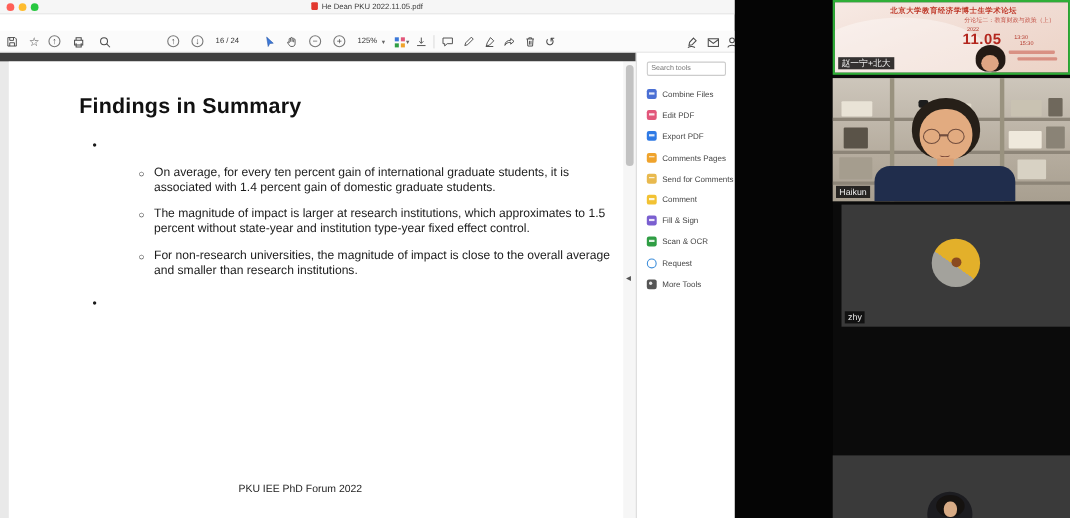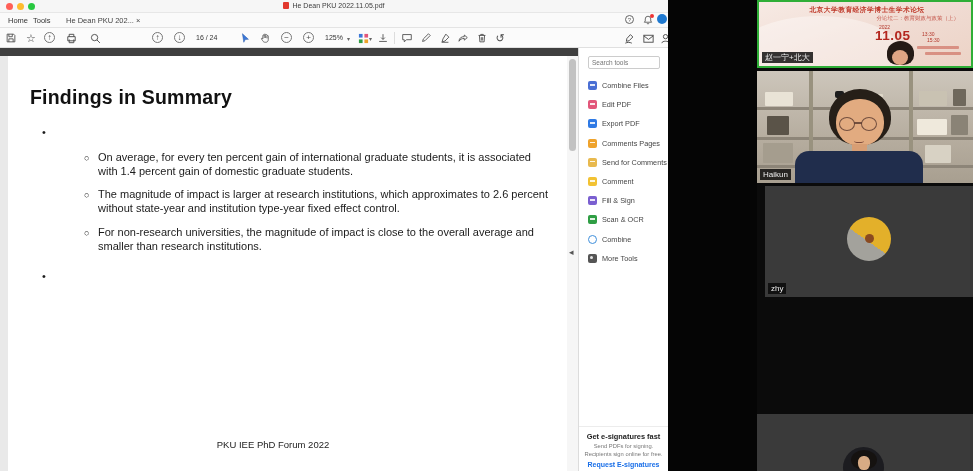--- a/index.html
+++ b/index.html
@@ -32,21 +32,21 @@
   .vsep { position:absolute; top:4px; width:1px; height:12px; background:#ddd; }
 
   .docstrip { position:absolute; left:0; top:48px; width:578px; height:8px; background:#3f3f3f; }
   .docbg { position:absolute; left:0; top:56px; width:578px; height:415px; background:#e9e9e9; }
   .page { position:absolute; left:8px; top:56px; width:559px; height:415px; background:#fff; }
   .vscroll { position:absolute; left:567px; top:56px; width:11px; height:415px; background:#f6f6f6; }
   .vthumb { position:absolute; left:2px; top:3px; width:7px; height:92px; background:#c2c2c2; border-radius:4px; }
   .collapse { position:absolute; left:569px; top:247px; font-size:9px; color:#555; }
 
   
-  .slide { position:absolute; inset:0; color:#111; }
+  .slide { position:absolute; inset:0; color:#111;padding-left:42px; }
   .slide h1 { margin:30px 0 0 22px; font-size:19.5px; letter-spacing:.2px; }
   .bullets { margin:17px 0 0 34px; font-size:11px; line-height:13.8px; color:#1b1b1b; }
   .brow { display:flex; margin-bottom:11px; }
   .brow .mk { width:14px; flex:0 0 14px; }
   .brow.l1 .txt { width:468px; }
   .brow.l2 { margin-left:42px; margin-bottom:10px; }
   .brow.l2 .mk { font-size:9px; padding-top:1px; }
   .brow.l2 .txt { width:452px; }
   .brow.gap { margin-top:16px; }
   .footer { position:absolute; bottom:21px; left:0; width:530px; text-align:center; font-size:9.5px; color:#222; }
@@ -126,33 +126,20 @@
 
 <div id="acrobat">
 
   <div class="titlebar">
     <span class="tl r"></span>
     <span class="tl y"></span>
     <span class="tl g"></span>
     <div class="win-title"><span class="pdf-glyph"></span><span>He Dean PKU 2022.11.05.pdf</span></div>
   </div>
 
-  <div class="menurow">
-    <span class="mi" style="left:8px">Home</span>
-    <span class="mi" style="left:33px">Tools</span>
-    <span class="doc-tab"><span>He Dean PKU 202...</span> <span>×</span></span>
-    <span class="help-c">?</span>
-    <span class="bell">
-      <svg class="ic" width="12" height="12" viewBox="0 0 14 14">
-          <path d="M7 2.6a3.2 3.2 0 0 0-3.2 3.2v2.4L2.7 9.6h8.6L10.2 8.2V5.8A3.2 3.2 0 0 0 7 2.6z M6 10.6a1 1 0 0 0 2 0" fill="none" stroke="#555" stroke-width="1"></path>
-        </svg>
-      <span class="dot"></span>
-    </span>
-    <span class="acct"></span>
-  </div>
 
   <div class="toolrow">
     <span class="ti" style="left:4px">
       <svg class="ic" width="12" height="12" viewBox="0 0 14 14">
           <path d="M2.5 2.5h7.5l1.5 1.5v7.5h-9z M4.5 2.5v3h4v-3 M4.5 11.5v-3.5h5v3.5" fill="none" stroke="#4a4a4a" stroke-width="1"></path>
         </svg>
       </span>
     <span class="ti" style="left:24px;font-size:11px">☆</span>
     <span class="ti circ" style="left:44px">↑</span>
     <span class="ti" style="left:64px">
@@ -258,21 +245,21 @@
       <div class="bullets">
         <div class="brow l1">
           <span class="mk">•</span>
         </div>
         <div class="brow l2">
           <span class="mk">○</span>
           <span class="txt">On average, for every ten percent gain of international graduate students, it is associated with 1.4 percent gain of domestic graduate students.</span>
         </div>
         <div class="brow l2">
           <span class="mk">○</span>
-          <span class="txt">The magnitude of impact is larger at research institutions, which approximates to 2.6 percent without state-year and institution type-year fixed effect control.</span>
+          <span class="txt">The magnitude of impact is larger at research institutions, which approximates to 1.5 percent without state-year and institution type-year fixed effect control.</span>
         </div>
         <div class="brow l2">
           <span class="mk">○</span>
           <span class="txt">For non-research universities, the magnitude of impact is close to the overall average and smaller than research institutions.</span>
         </div>
         <div class="brow l1 gap">
           <span class="mk">•</span>
         </div>
       </div>
       <div class="footer">PKU IEE PhD Forum 2022</div>
@@ -314,31 +301,26 @@
       <div class="titem">
           <span class="tico" style="background: rgb(122, 95, 208);"></span>
           <span>Fill &amp; Sign</span>
         </div>
       <div class="titem">
           <span class="tico" style="background: rgb(47, 158, 68);"></span>
           <span>Scan &amp; OCR</span>
         </div>
       <div class="titem">
           <span class="tico outline"></span>
-          <span>Combine</span>
+          <span>Request</span>
         </div>
       <div class="titem">
           <span class="tico dark" style="background: rgb(85, 85, 85);"></span>
           <span>More Tools</span>
         </div>
-    </div>
-    <div class="esign">
-      <div class="h">Get e-signatures fast</div>
-      <div class="s"><span>Send PDFs for signing.</span><br><span>Recipients sign online for free.</span></div>
-      <div class="lnk">Request E-signatures</div>
     </div>
   </div>
 </div>
 
 <div id="gap"></div>
 
 <div id="strip">
 
   <div class="tile t1">
     <div class="swirl"></div>

